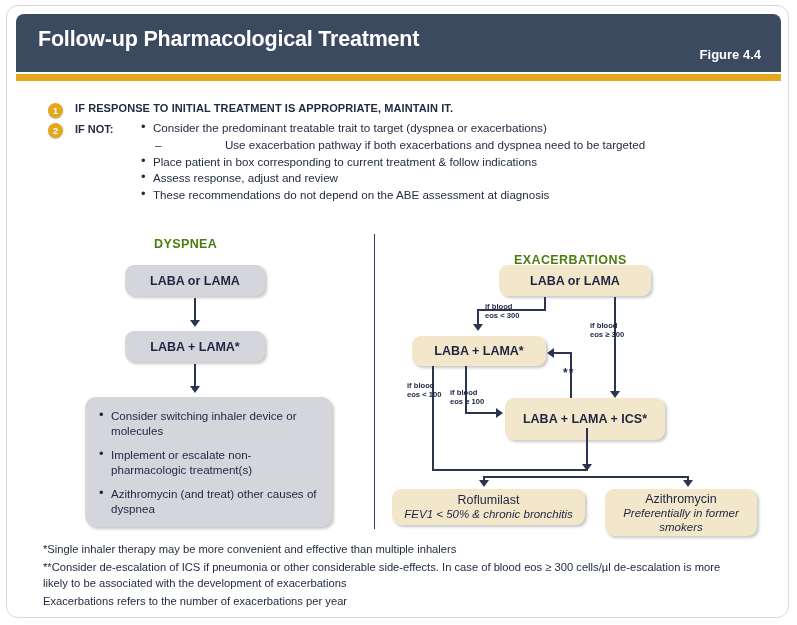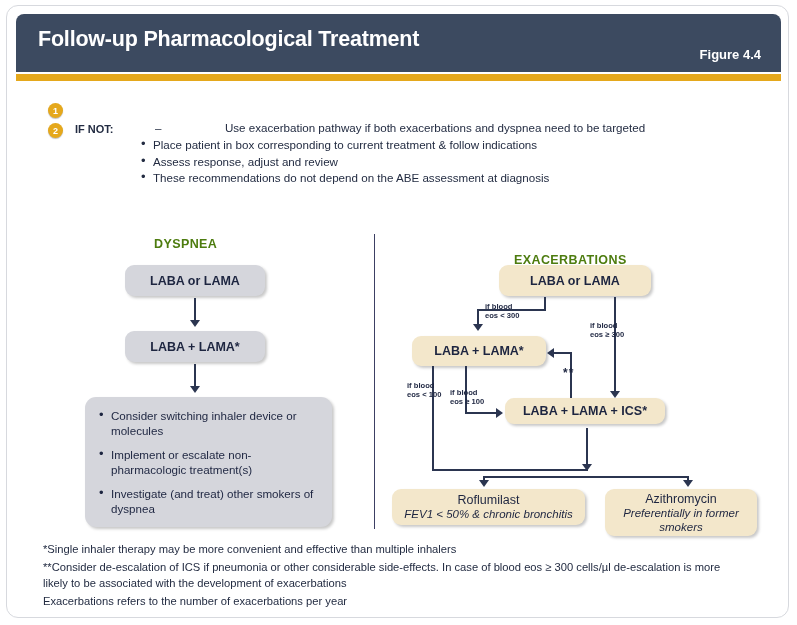--- a/index.html
+++ b/index.html
@@ -116,21 +116,21 @@
     font-weight:normal;font-size:11.6px;
     padding:6px 12px 6px 14px;
     text-align:left;line-height:15.5px;
   }
   .d-info .b{position:relative;padding-left:12px;margin:4px 0;}
   .d-info .b:before{content:"\2022";position:absolute;left:0;top:-1px;font-size:13px;}
 
   
   .e-box1{left:492px;top:259px;width:152px;height:31px;font-size:12.5px;}
   .e-box2{left:405px;top:330px;width:134px;height:30px;font-size:12.5px;}
-  .e-box3{left:498px;top:392px;width:160px;height:26px;font-size:12.5px;}
+  .e-box3{left:498px;top:392px;width:160px;height:42px;font-size:12.5px;}
   .e-box4{
     left:385px;top:483px;width:193px;height:36px;font-size:12px;
     line-height:14px;font-weight:normal;
   }
   .e-box5{
     left:598px;top:483px;width:152px;height:47px;font-size:12px;
     line-height:14px;font-weight:normal;
   }
   .drug-name{font-weight:normal;font-size:12.5px;}
   .drug-sub{font-style:italic;font-size:11.5px;}
@@ -185,23 +185,25 @@
 
   <div class="header">
     <div class="header-title">Follow-up Pharmacological Treatment</div>
     <div class="figure-label">Figure 4.4</div>
   </div>
   <div class="gold-bar"></div>
 
   <div class="num-circle n1">1</div>
   <div class="num-circle n2">2</div>
 
+  <div class="line1">IF RESPONSE TO INITIAL TREATMENT IS APPROPRIATE, MAINTAIN IT.</div>
   <div class="ifnot">IF NOT:</div>
 
   <div class="bullets">
+    <div class="b">Consider the predominant treatable trait to target (dyspnea or exacerbations)</div>
     <div class="sub">Use exacerbation pathway if both exacerbations and dyspnea need to be targeted</div>
     <div class="b">Place patient in box corresponding to current treatment &amp; follow indications</div>
     <div class="b">Assess response, adjust and review</div>
     <div class="b">These recommendations do not depend on the ABE assessment at diagnosis</div>
   </div>
 
   <div class="col-head head-dyspnea">DYSPNEA</div>
   <div class="col-head head-exac">EXACERBATIONS</div>
   <div class="divider"></div>
 
@@ -211,21 +213,21 @@
   <div class="arrow-d" style="left:183px;top:314px;"></div>
 
   <div class="box box-gray d-box2">LABA + LAMA*</div>
 
   <div class="ln vl" style="left:187px;top:358px;height:24px;"></div>
   <div class="arrow-d" style="left:183px;top:380px;"></div>
 
   <div class="box box-gray d-info">
     <div class="b">Consider switching inhaler device or molecules</div>
     <div class="b">Implement or escalate non-pharmacologic treatment(s)</div>
-    <div class="b">Investigate (and treat) other smokers of dyspnea</div>
+    <div class="b">Azithromycin (and treat) other causes of dyspnea</div>
   </div>
 
   <div class="box box-cream e-box1">LABA or LAMA</div>
 
   <div class="ln vl" style="left:537px;top:291px;height:13px;"></div>
   <div class="ln hl" style="left:470px;top:303px;width:69px;"></div>
   <div class="ln vl" style="left:470px;top:303px;height:17px;"></div>
   <div class="arrow-d" style="left:466px;top:318px;"></div>
   <div class="edge-lbl" style="left:478px;top:296px;">
     <div>if blood</div>

